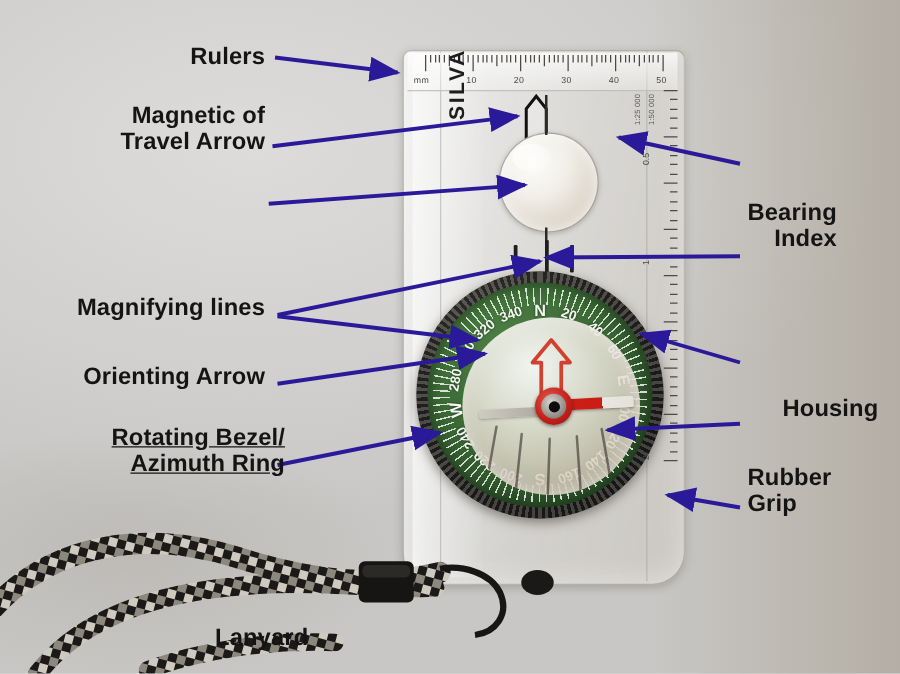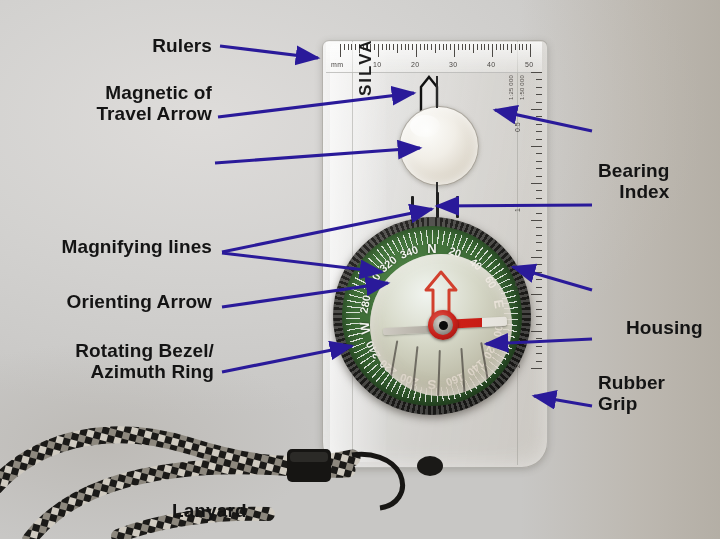--- a/index.html
+++ b/index.html
@@ -390,21 +390,21 @@
       <line x1="592" y1="406" x2="534" y2="396"></line>
     </g>
   </svg>
 
   <div class="ann">
     <div class="lbl l" style="left:40px;top:35px;width:172px;">Rulers</div>
     <div class="lbl l" style="left:20px;top:82px;width:192px;">Magnetic of
 Travel Arrow</div>
     <div class="lbl l" style="left:20px;top:236px;width:192px;">Magnifying lines</div>
     <div class="lbl l" style="left:10px;top:291px;width:202px;">Orienting Arrow</div>
-    <div class="lbl l" style="left:16px;top:340px;width:198px;">Rotating Bezel/
+    <div class="lbl l" style="left:30px;top:340px;width:198px;text-decoration:underline;">Rotating Bezel/
 Azimuth Ring</div>
     <div class="lbl" style="left:172px;top:500px;">Lanyard</div>
 
     <div class="lbl r" style="left:598px;top:160px;text-align:right;">Bearing
 Index</div>
     <div class="lbl r" style="left:598px;top:317px;margin-left:28px;">Housing</div>
     <div class="lbl r" style="left:598px;top:372px;">Rubber
 Grip</div>
   </div>
 

